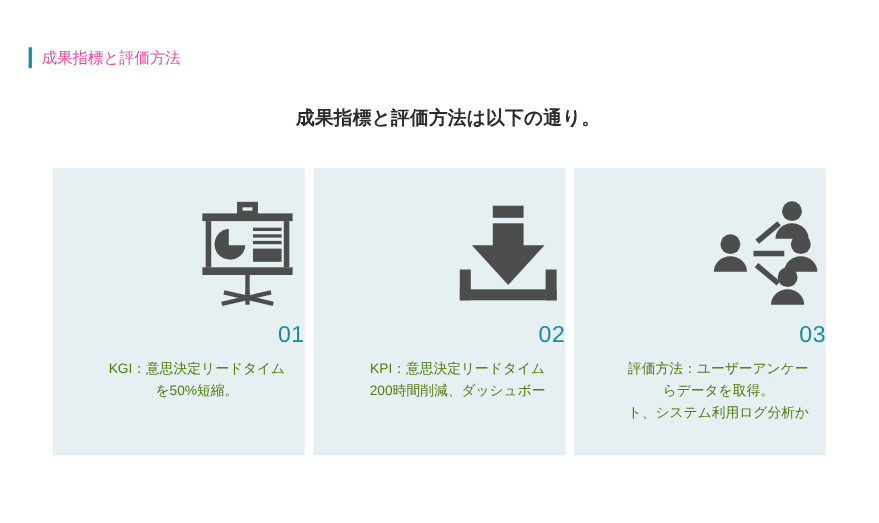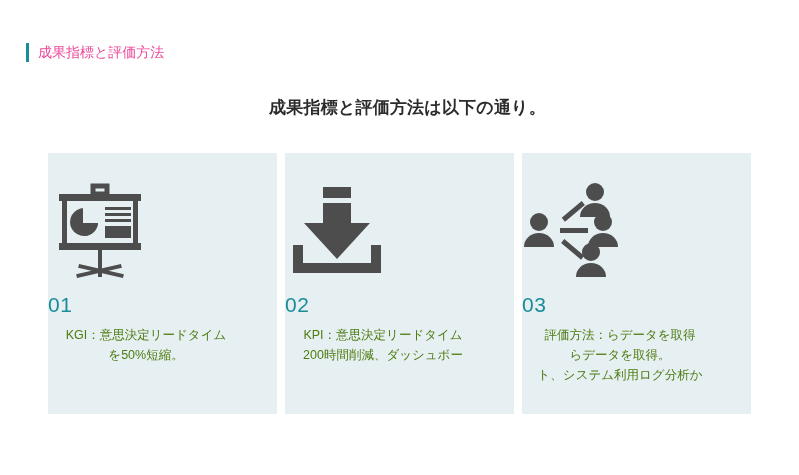--- a/index.html
+++ b/index.html
@@ -63,21 +63,21 @@
     justify-content: space-between;
   }
   .card {
     width: 229px;
     height: 261px;
     background: #e6eff2;
     box-sizing: border-box;
     padding-top: 26px;
     display: flex;
     flex-direction: column;
-    align-items: flex-start;
+    align-items: flex-end;
   }
   .card-icon {
     height: 104px;
     display: flex;
     align-items: center;
     justify-content: center;
   }
   .card-number {
     margin-top: 10px;
     font-size: 21px;
@@ -188,19 +188,19 @@
         </g>
 
         <g transform="translate(54,62)">
           <circle cx="15" cy="11" r="9"></circle>
           <path d="M0 36 a15 14 0 0 1 30 0 z"></path>
         </g>
       </svg>
     </div>
     <div class="card-number">03</div>
     <div class="card-body">
-      <span class="line">評価方法：らデータを取得</span>
+      <span class="line">評価方法：ユーザーアンケー</span>
       <span class="line">らデータを取得。</span>
       <span class="line">ト、システム利用ログ分析か</span>
     </div>
   </div>
 
 </div>
 
 </body></html>

